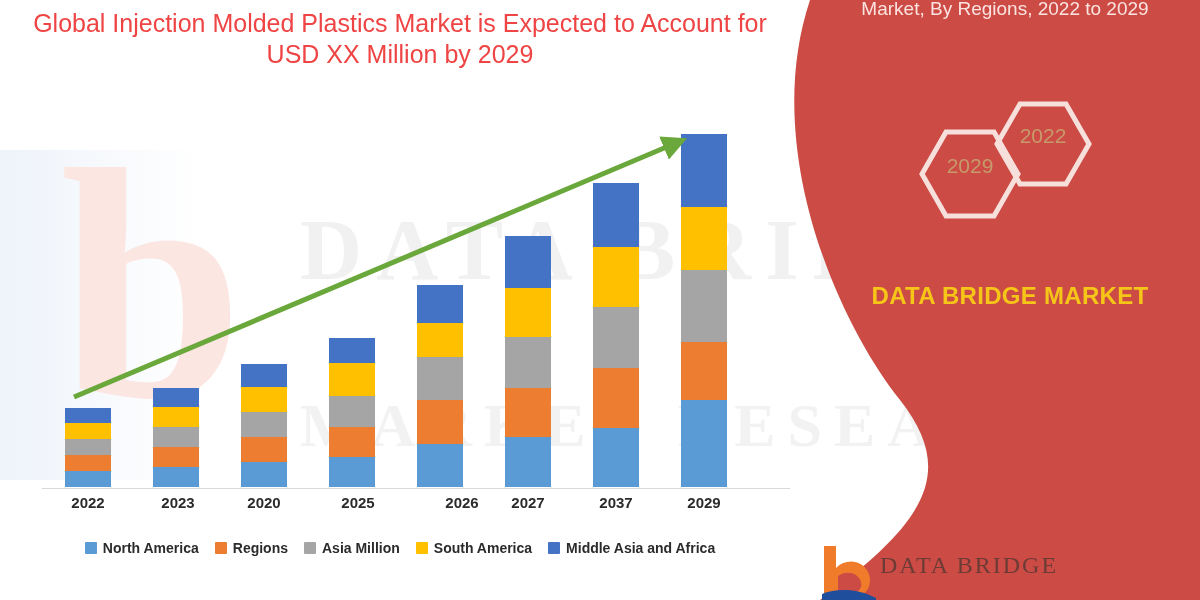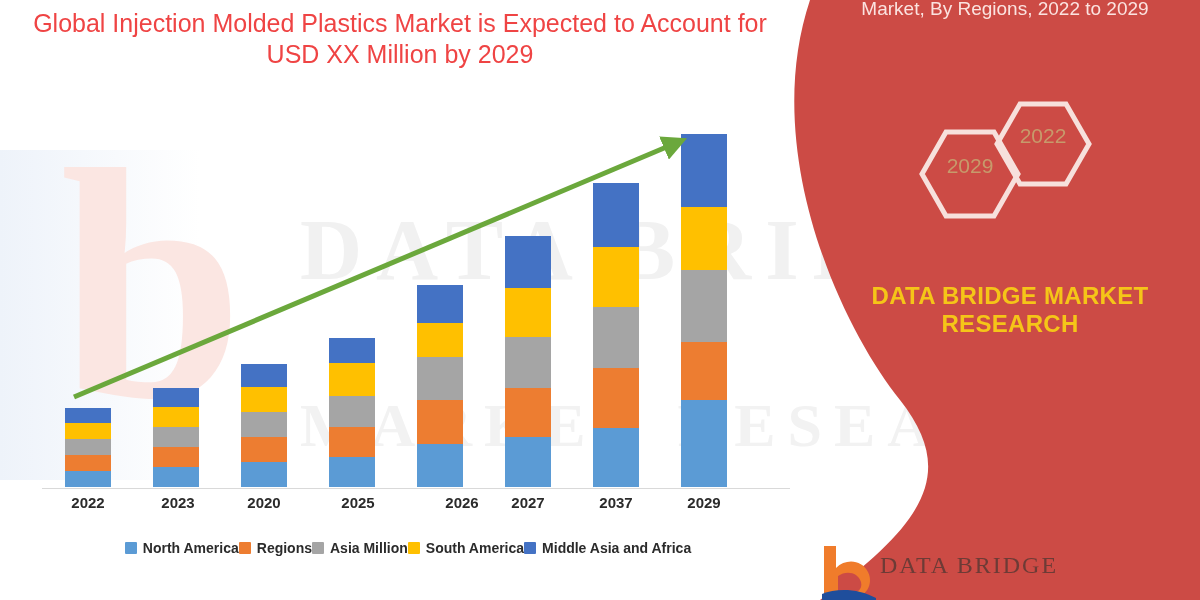--- a/index.html
+++ b/index.html
@@ -121,26 +121,27 @@
   .growth-arrow {
     position: absolute;
     left: 0; top: 0;
     width: 800px; height: 600px;
     pointer-events: none;
   }
 
   
   .legend {
     position: absolute;
-    left: 8px;
+    left: 0;
     top: 540px;
     width: 800px;
     display: flex;
     justify-content: center;
     align-items: flex-end;
+    gap: 16px;
   }
   .legend-item {
     display: flex;
     align-items: center;
     gap: 6px;
   }
   .legend-swatch {
     width: 12px;
     height: 12px;
     border-radius: 1px;
@@ -354,21 +355,20 @@
         <polygon points="48,40 96,40 120,82 96,124 48,124 24,82" fill="none" stroke="#F7E0DC" stroke-width="5"></polygon>
       </svg>
       <div style="position:absolute;left:99px;top:32px;width:92px;text-align:center;
                   color:#C79A6B;font-size:21px;font-weight:400;">2022</div>
       <div style="position:absolute;left:24px;top:62px;width:96px;text-align:center;
                   color:#C79A6B;font-size:21px;font-weight:400;">2029</div>
     </div>
 
     <div class="brand">
       <div>DATA BRIDGE MARKET</div>
-      <div>RESEARCH</div>
     </div>
 
     <div class="logo">
       <svg width="60" height="62" viewBox="0 0 60 62" xmlns="http://www.w3.org/2000/svg">
         <path d="M6,4 L18,4 L18,26 C28,16 44,18 50,30 C56,42 48,56 34,56 L6,56 Z" fill="#F07C2B"></path>
         <path d="M20,34 C28,28 40,30 43,40 C45,48 38,52 30,52 L20,52 Z" fill="#CC4B45"></path>
         <path d="M4,52 C18,46 40,46 58,56 L58,62 L4,62 Z" fill="#1F4E9C"></path>
       </svg>
       <div class="logo-text">DATA BRIDGE</div>
     </div>

